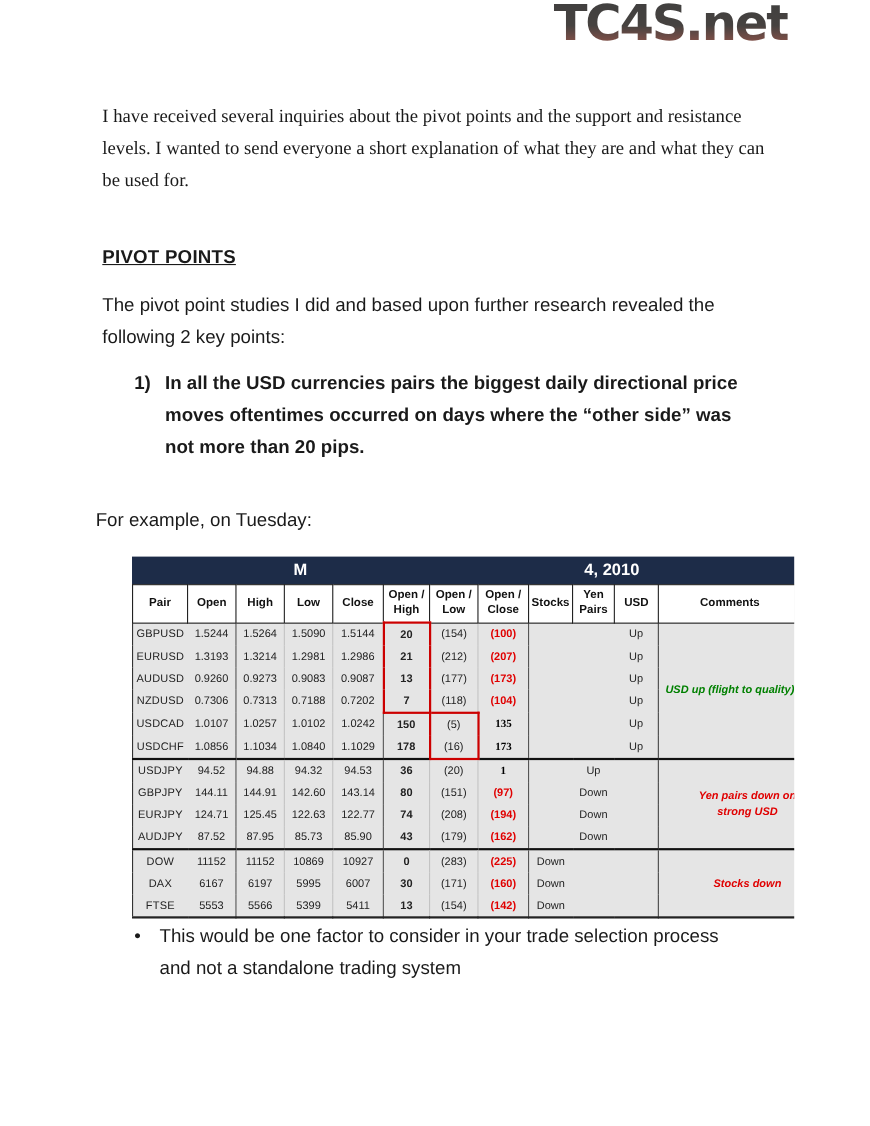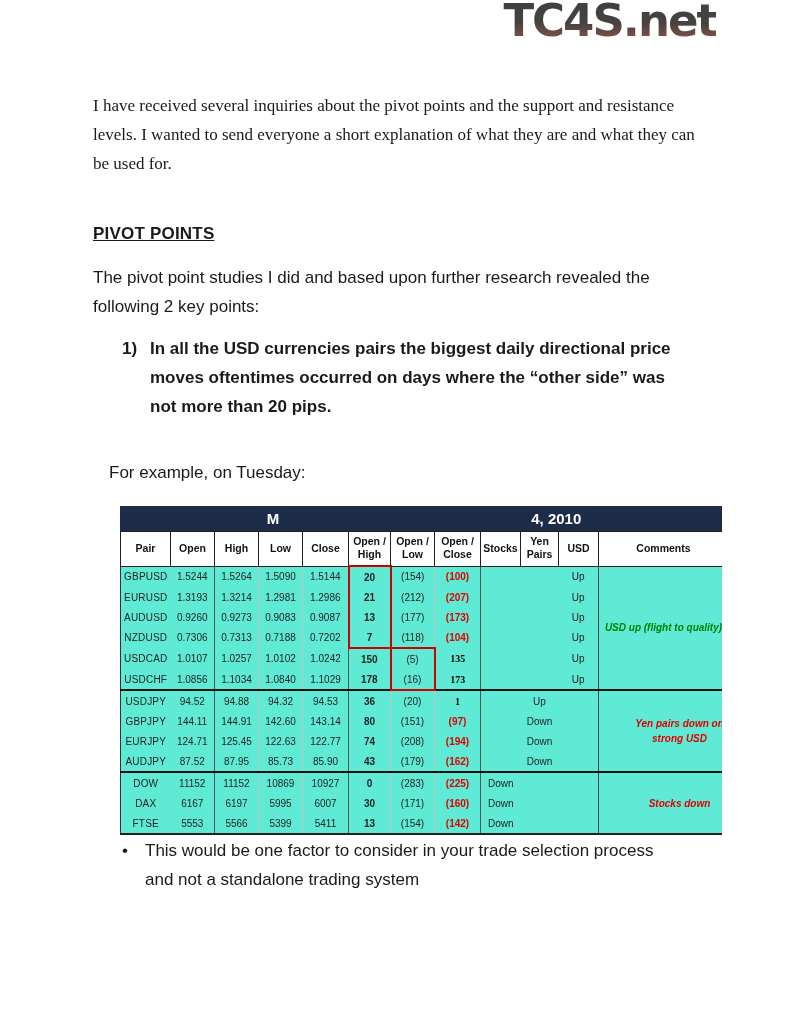--- a/index.html
+++ b/index.html
@@ -16,29 +16,29 @@
     -webkit-background-clip:text; background-clip:text; color:transparent;
   }
   
   .para { position:absolute; left:93px; width:604px; font-size:17px; line-height:29px; }
   .p1 { top:91px;font-family:Liberation Serif, serif; }
   .heading { position:absolute; left:93px; top:224px; font-size:17px; font-weight:bold; text-decoration:underline; letter-spacing:0.2px; }
   .p2 { top:263px; }
   .keypoint { position:absolute; left:122px; top:334px; width:566px; display:flex; font-size:17px; line-height:29px; font-weight:bold; }
   .kp-num { width:28px; flex:0 0 28px; }
   .kp-text { flex:1; }
-  .example { position:absolute; left:109px; top:463px; font-size:17px; }
+  .example { position:absolute; left:87px; top:463px; font-size:17px; }
   
   .tablewrap { position:absolute; left:120px; top:506px; width:608px; }
   .tbar {
     height:25px; background:#1d2c48; color:#ffffff; font-weight:bold; font-size:15px;
     display:flex; align-items:center; justify-content:center;
   }
   .tbar .gap { display:inline-block; width:252px; }
-  table.pivot { border-collapse:collapse; width:608px; table-layout:fixed; border:1px solid #333; border-bottom:2px solid #222; background:#5eead4; }
+  table.pivot { border-collapse:collapse; width:608px; table-layout:fixed; border:1px solid #333; border-bottom:2px solid #222; background:#e5e5e5; }
   table.pivot th {
     border:1px solid #222; font-size:10.5px; font-weight:bold; color:#111;
     padding:2px 0 3px; text-align:center; vertical-align:middle; line-height:1.25;
     white-space:pre-line; height:28px; background:#fff;
   }
   table.pivot td { height:20px; padding:0; text-align:center; vertical-align:middle; font-size:10px; color:#222; }
   td.pair { text-align:left; padding-left:5px; font-size:11.5px; color:#1f1f1f; letter-spacing:0.2px; }
   td.px { font-size:10px; color:#333; }
   td.oh { font-size:13.5px; font-weight:bold; color:#000; }
   td.ol { font-size:12.5px; color:#e00000; }

